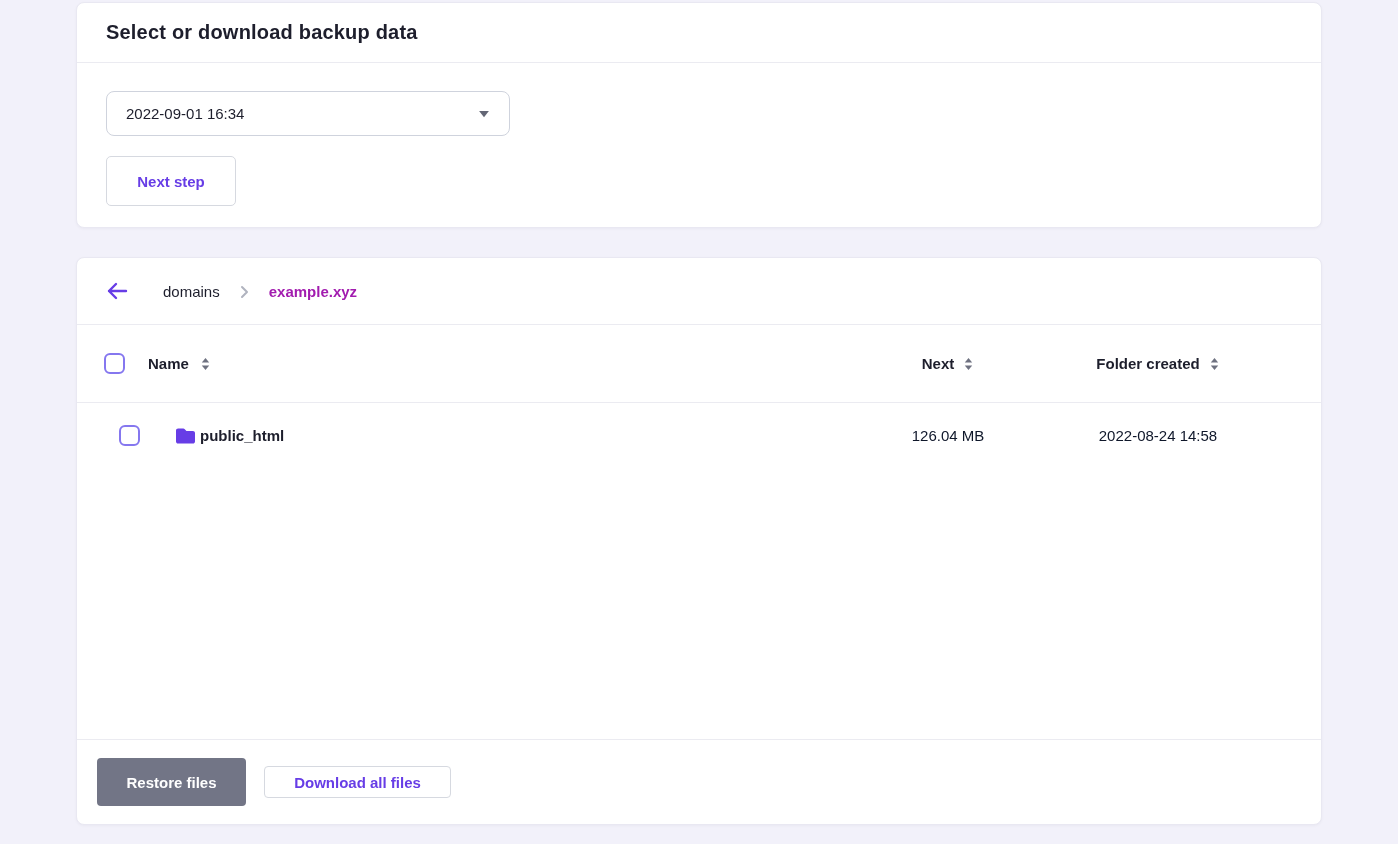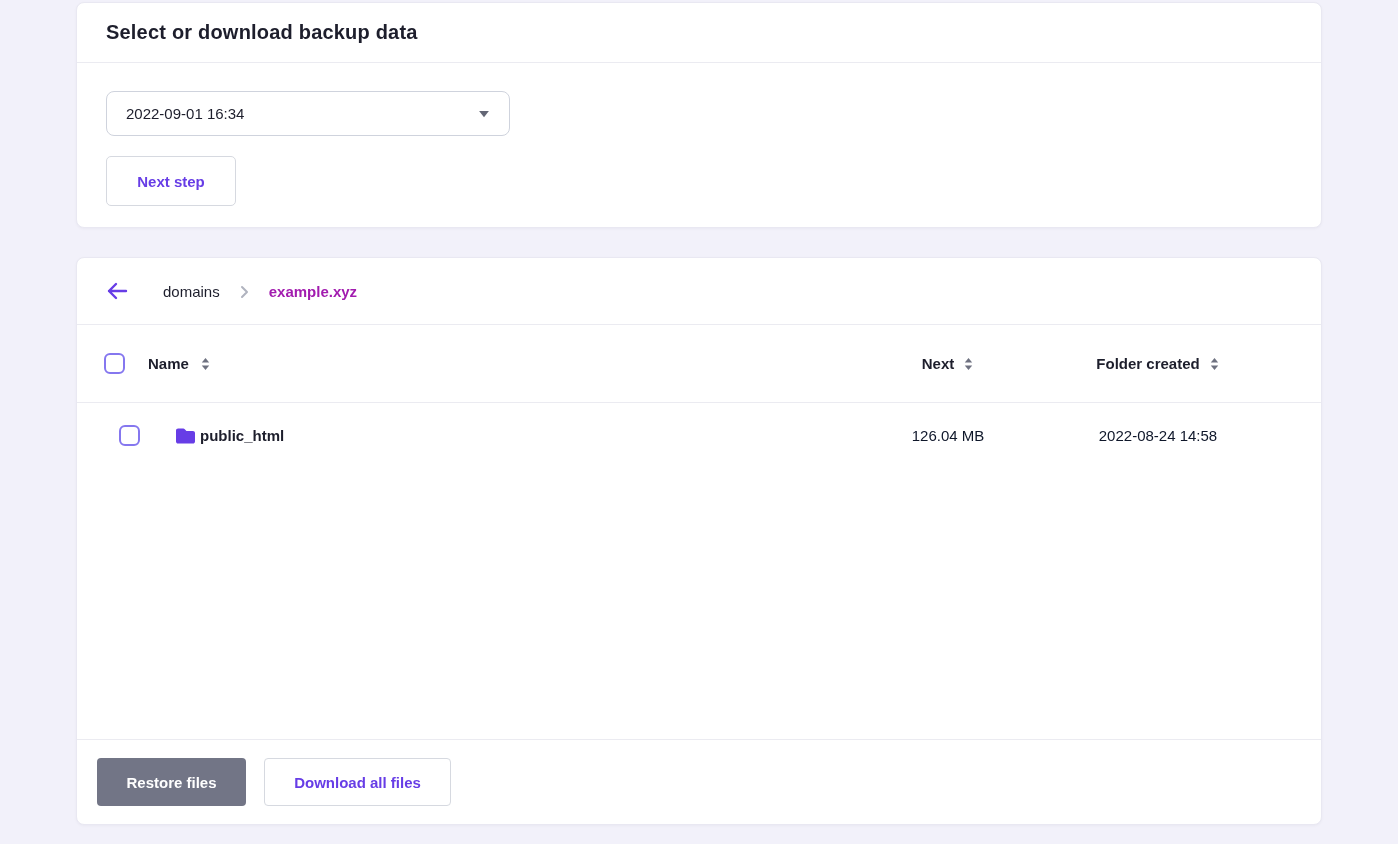--- a/index.html
+++ b/index.html
@@ -45,21 +45,21 @@
 
   .btn {
     font-family: inherit; font-size: 15px; font-weight: bold;
     border-radius: 5px; cursor: pointer;
     display: inline-flex; align-items: center; justify-content: center;
     box-sizing: border-box;
   }
   .btn-outline { background: #fff; border: 1px solid #d6d9e0; color: #673de6; }
   .btn-next { width: 130px; height: 50px; margin-top: 20px; }
   .btn-restore { width: 149px; height: 48px; background: #727586; border: none; color: #ffffff; border-radius: 4px; }
-  .btn-download { width: 187px; height: 48px; border-radius: 4px; }
+  .btn-download { width: 187px; height: 32px; border-radius: 4px; }
 
   .breadcrumb-row {
     height: 66px; flex-shrink: 0;
     display: flex; align-items: center;
     padding: 0 29px;
     gap: 8px;
   }
   .back-btn { background: none; border: none; padding: 0; margin: 0 27px 0 0; cursor: pointer; display: flex; align-items: center; }
   .crumb { font-size: 15px; color: #1d1e2c; cursor: pointer; }
   .crumb-current { color: #a21caf; font-weight: bold; }

